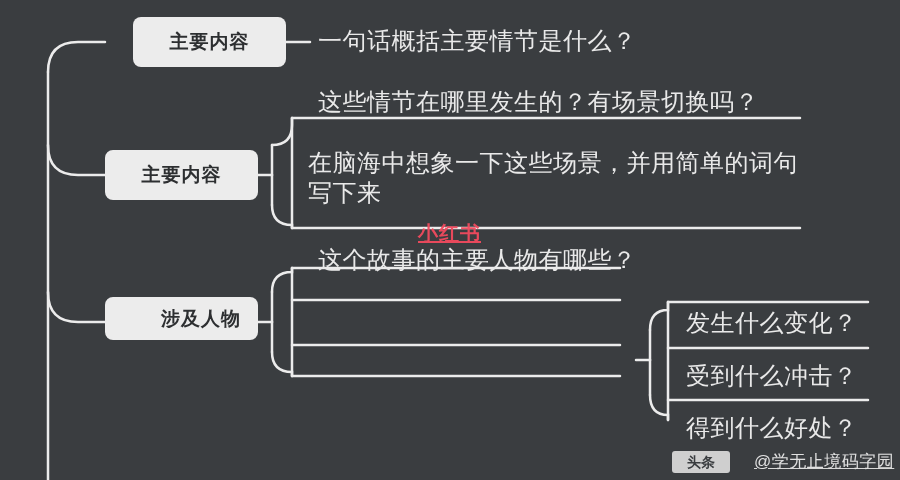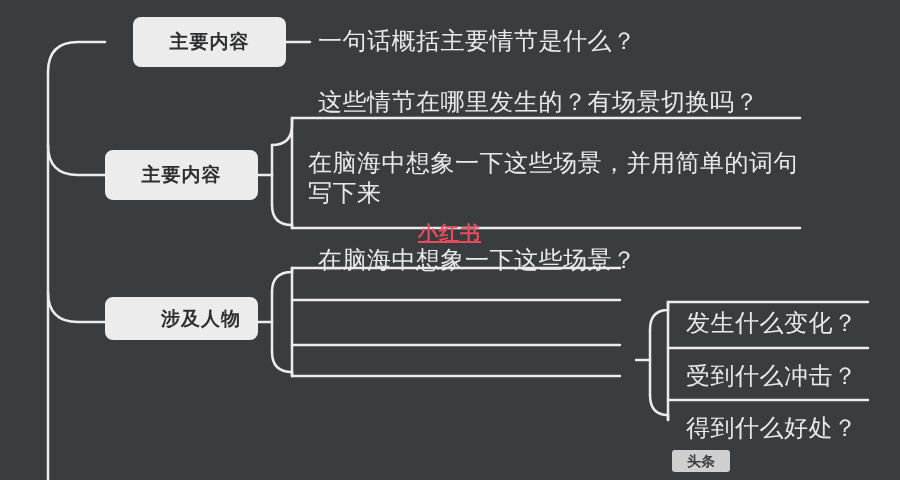--- a/index.html
+++ b/index.html
@@ -141,29 +141,30 @@
     <span>涉及人物</span>
   </div>
 
   <div class="leaf" style="left:318px; top:26px; width:430px;">一句话概括主要情节是什么？</div>
 
   <div class="leaf" style="left:318px; top:87px; width:520px;">这些情节在哪里发生的？有场景切换吗？</div>
 
   <div class="leaf" style="left:308px; top:148px; width:520px;">在脑海中想象一下这些场景，并用简单的词句
 写下来</div>
 
-  <div class="leaf" style="left:318px; top:245px; width:440px;">在脑海中想象一下这些场景？</div>
+  <div class="leaf" style="left:318px; top:245px; width:440px;">这个故事的主要人物有哪些？</div>
 
 
 
   <div class="leaf" style="left:686px; top:308px; width:220px;">发生什么变化？</div>
 
   <div class="leaf" style="left:686px; top:361px; width:220px;">受到什么冲击？</div>
 
   <div class="leaf" style="left:686px; top:413px; width:220px;">得到什么好处？</div>
 
   <div class="watermark-xhs" style="left:418px; top:220px;">小红书</div>
 
   <div class="watermark-tt" style="left:672px; top:450px;">
     <span class="tt-logo">头条</span>
+    <span class="tt-at">@学无止境码字园</span>
   </div>
 
 </div>
 
 </body></html>

